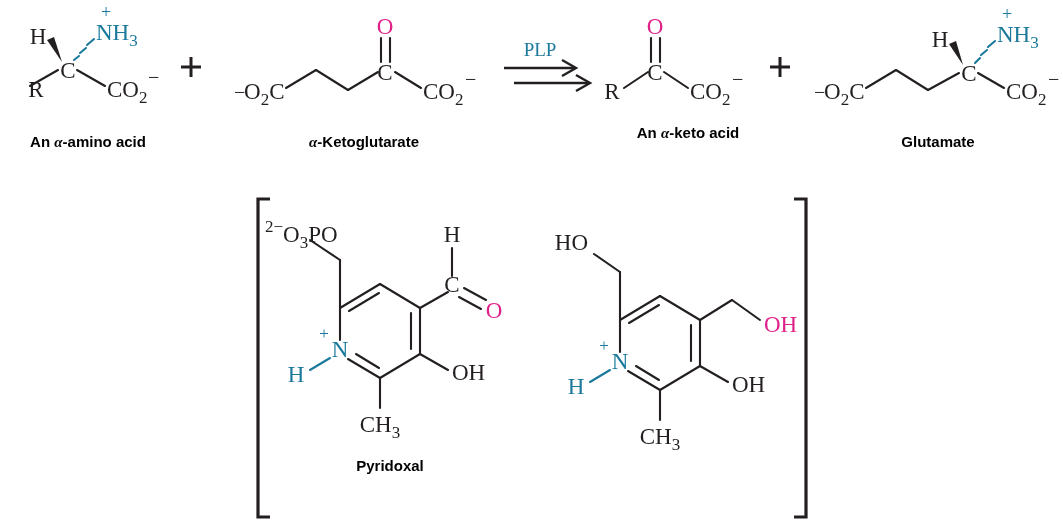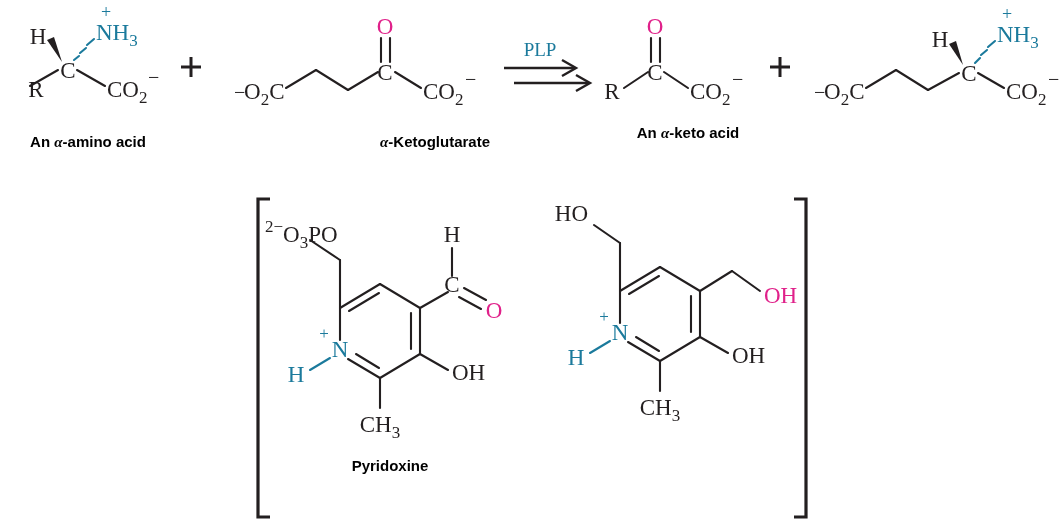--- a/index.html
+++ b/index.html
@@ -88,21 +88,21 @@
 
       <text x="6" y="99" font-size="20" fill="#231f20">−</text>
       <text x="16" y="99" font-size="23" fill="#231f20"><tspan>O</tspan><tspan dy="6" font-size="17">2</tspan><tspan dy="-6" font-size="23">C</tspan></text>
       <text x="157" y="34" font-size="23" text-anchor="middle" fill="#e0218a">O</text>
       <text x="157" y="80" font-size="23" text-anchor="middle" fill="#231f20">C</text>
       <text x="195" y="99" font-size="23" fill="#231f20"><tspan>CO</tspan><tspan dy="6" font-size="17">2</tspan></text>
       <text x="237" y="86" font-size="20" fill="#231f20">−</text>
     </svg>
   </div>
 
-  <div class="caption" style="left:250px;top:133px;width:240px;text-align:right;">
+  <div class="caption" style="left:244px;top:133px;width:240px;">
     <span class="it">α</span><span>-Ketoglutarate</span>
   </div>
 
   <div class="struct" style="left:498px;top:32px;">
     <svg width="120" height="62" viewBox="0 0 120 62">
       <g stroke="#231f20" stroke-width="2.4" fill="none" stroke-linecap="butt">
 
         <line x1="6" y1="36" x2="76" y2="36"></line>
         <polyline points="64,28 78,36 64,44" stroke-linejoin="miter"></polyline>
 
@@ -164,20 +164,21 @@
       <text x="16" y="99" font-size="23" fill="#231f20"><tspan>O</tspan><tspan dy="6" font-size="17">2</tspan><tspan dy="-6" font-size="23">C</tspan></text>
       <text x="161" y="81" font-size="23" text-anchor="middle" fill="#231f20">C</text>
       <text x="132" y="47" font-size="23" text-anchor="middle" fill="#231f20">H</text>
       <text x="189" y="42" font-size="23" fill="#1b7a9c"><tspan>NH</tspan><tspan dy="6" font-size="17">3</tspan></text>
       <text x="194" y="20" font-size="18" fill="#1b7a9c">+</text>
       <text x="198" y="99" font-size="23" fill="#231f20"><tspan>CO</tspan><tspan dy="6" font-size="17">2</tspan></text>
       <text x="240" y="86" font-size="20" fill="#231f20">−</text>
     </svg>
   </div>
 
+  <div class="caption" style="left:848px;top:133px;width:180px;">Glutamate</div>
 
   <div class="struct" style="left:250px;top:196px;">
     <svg width="24" height="324" viewBox="0 0 24 324">
       <polyline points="20,3 8,3 8,321 20,321" fill="none" stroke="#231f20" stroke-width="3.2" stroke-linejoin="miter" stroke-linecap="butt"></polyline>
     </svg>
   </div>
 
   <div class="struct" style="left:790px;top:196px;">
     <svg width="24" height="324" viewBox="0 0 24 324">
       <polyline points="4,3 16,3 16,321 4,321" fill="none" stroke="#231f20" stroke-width="3.2" stroke-linejoin="miter" stroke-linecap="butt"></polyline>
@@ -239,24 +240,24 @@
 
       <text x="118" y="236" font-size="23" text-anchor="middle" fill="#231f20"><tspan>CH</tspan><tspan dy="6" font-size="17">3</tspan></text>
 
       <text x="78" y="161" font-size="23" text-anchor="middle" fill="#1b7a9c">N</text>
       <text x="62" y="143" font-size="17" text-anchor="middle" fill="#1b7a9c">+</text>
       <text x="34" y="186" font-size="23" text-anchor="middle" fill="#1b7a9c">H</text>
     </svg>
   </div>
 
   <div class="caption" style="left:290px;top:457px;width:200px;">
-    <div>Pyridoxine</div>
-  </div>
-
-  <div class="struct" style="left:560px;top:179px;">
+    <div>Pyridoxal</div>
+  </div>
+
+  <div class="struct" style="left:560px;top:208px;">
     <svg width="250" height="250" viewBox="0 0 250 250">
 
       <g stroke="#231f20" stroke-width="2.1" fill="none" stroke-linecap="round">
         <line x1="60" y1="112" x2="100" y2="88"></line>
         <line x1="100" y1="88" x2="140" y2="112"></line>
         <line x1="140" y1="112" x2="140" y2="158"></line>
         <line x1="140" y1="158" x2="100" y2="182"></line>
         <line x1="100" y1="182" x2="68" y2="163"></line>
         <line x1="60" y1="144" x2="60" y2="112"></line>
       </g>

